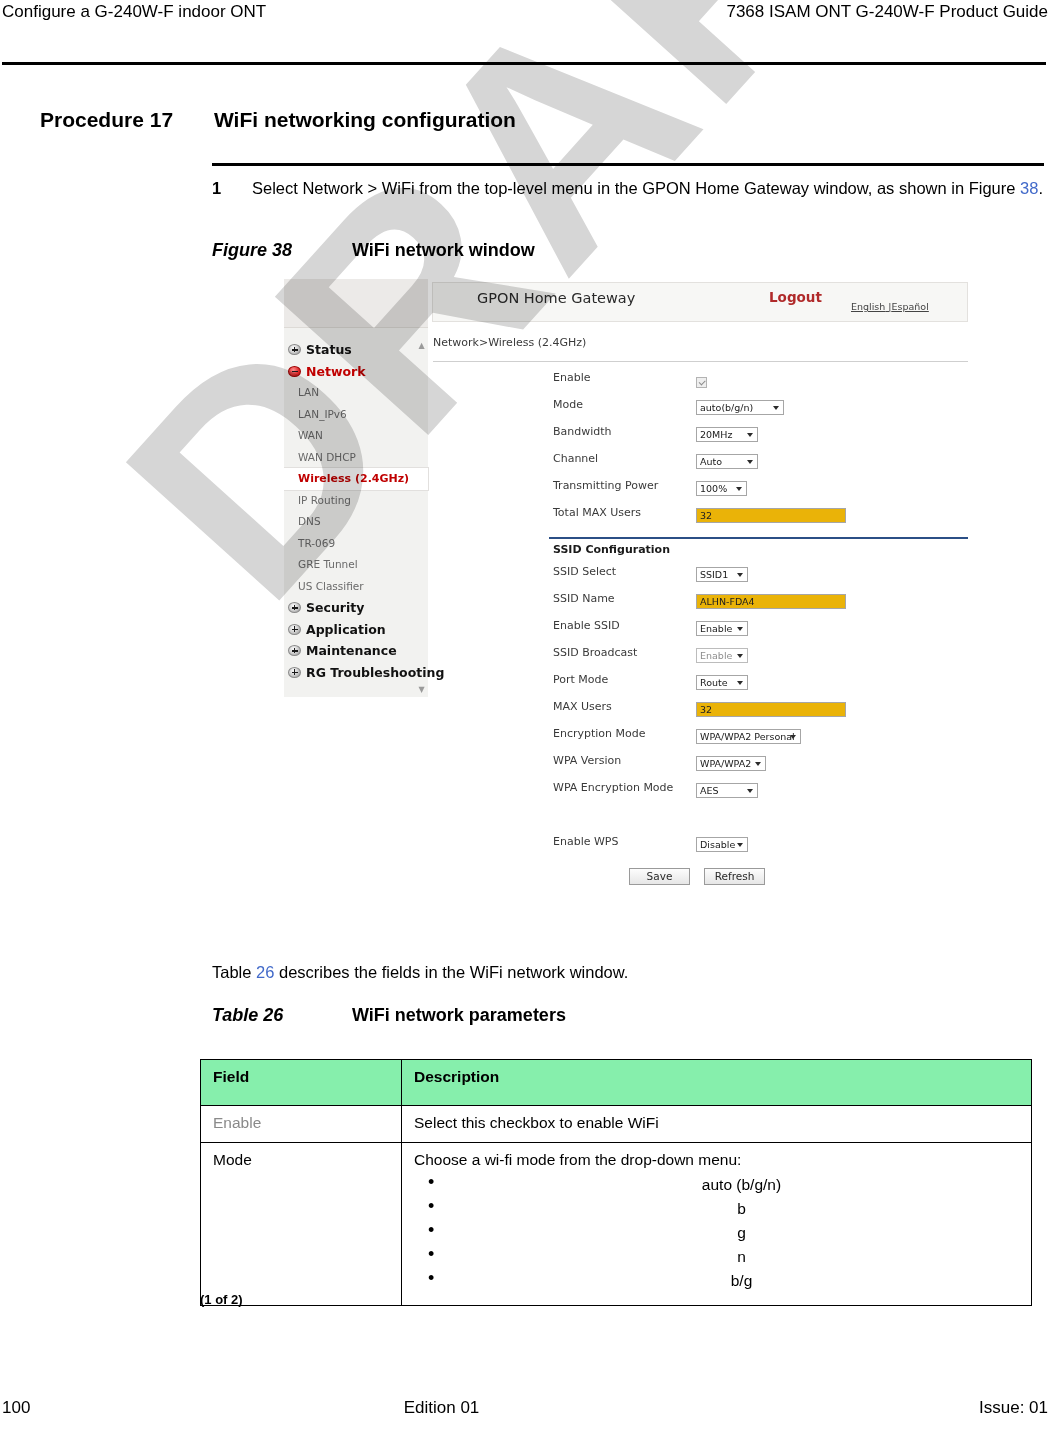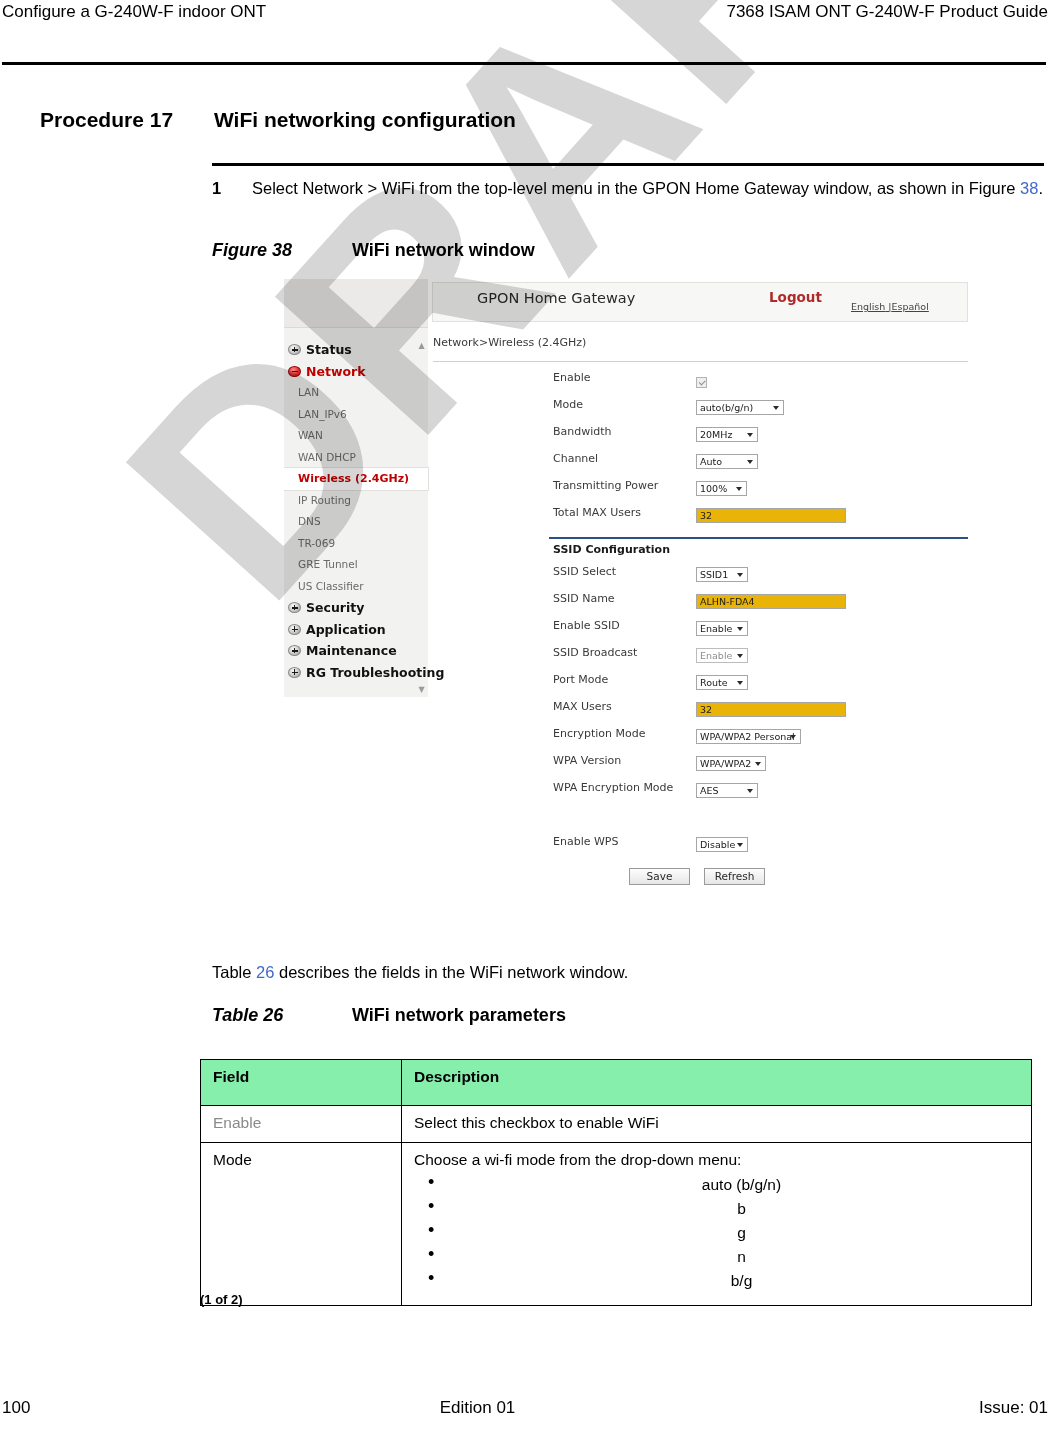--- a/index.html
+++ b/index.html
@@ -434,21 +434,21 @@
   
   .foot {
     position: absolute;
     left: 0;
     top: 1398px;
     width: 1050px;
     height: 24px;
     font-size: 17px;
   }
   .foot-left { position: absolute; left: 2px; top: 0; }
-  .foot-center { position: absolute; left: 0; top: 0; width: 883px; text-align: center; margin-left: 36px; }
+  .foot-center { position: absolute; left: 0; top: 0; width: 883px; text-align: center; }
   .foot-right { position: absolute; right: 2px; top: 0; }
 
   
   .draft {
     position: absolute;
     left: 60px;
     top: 430px;
     width: 1000px;
     font-family: "Liberation Sans", sans-serif;
     font-size: 300px;

